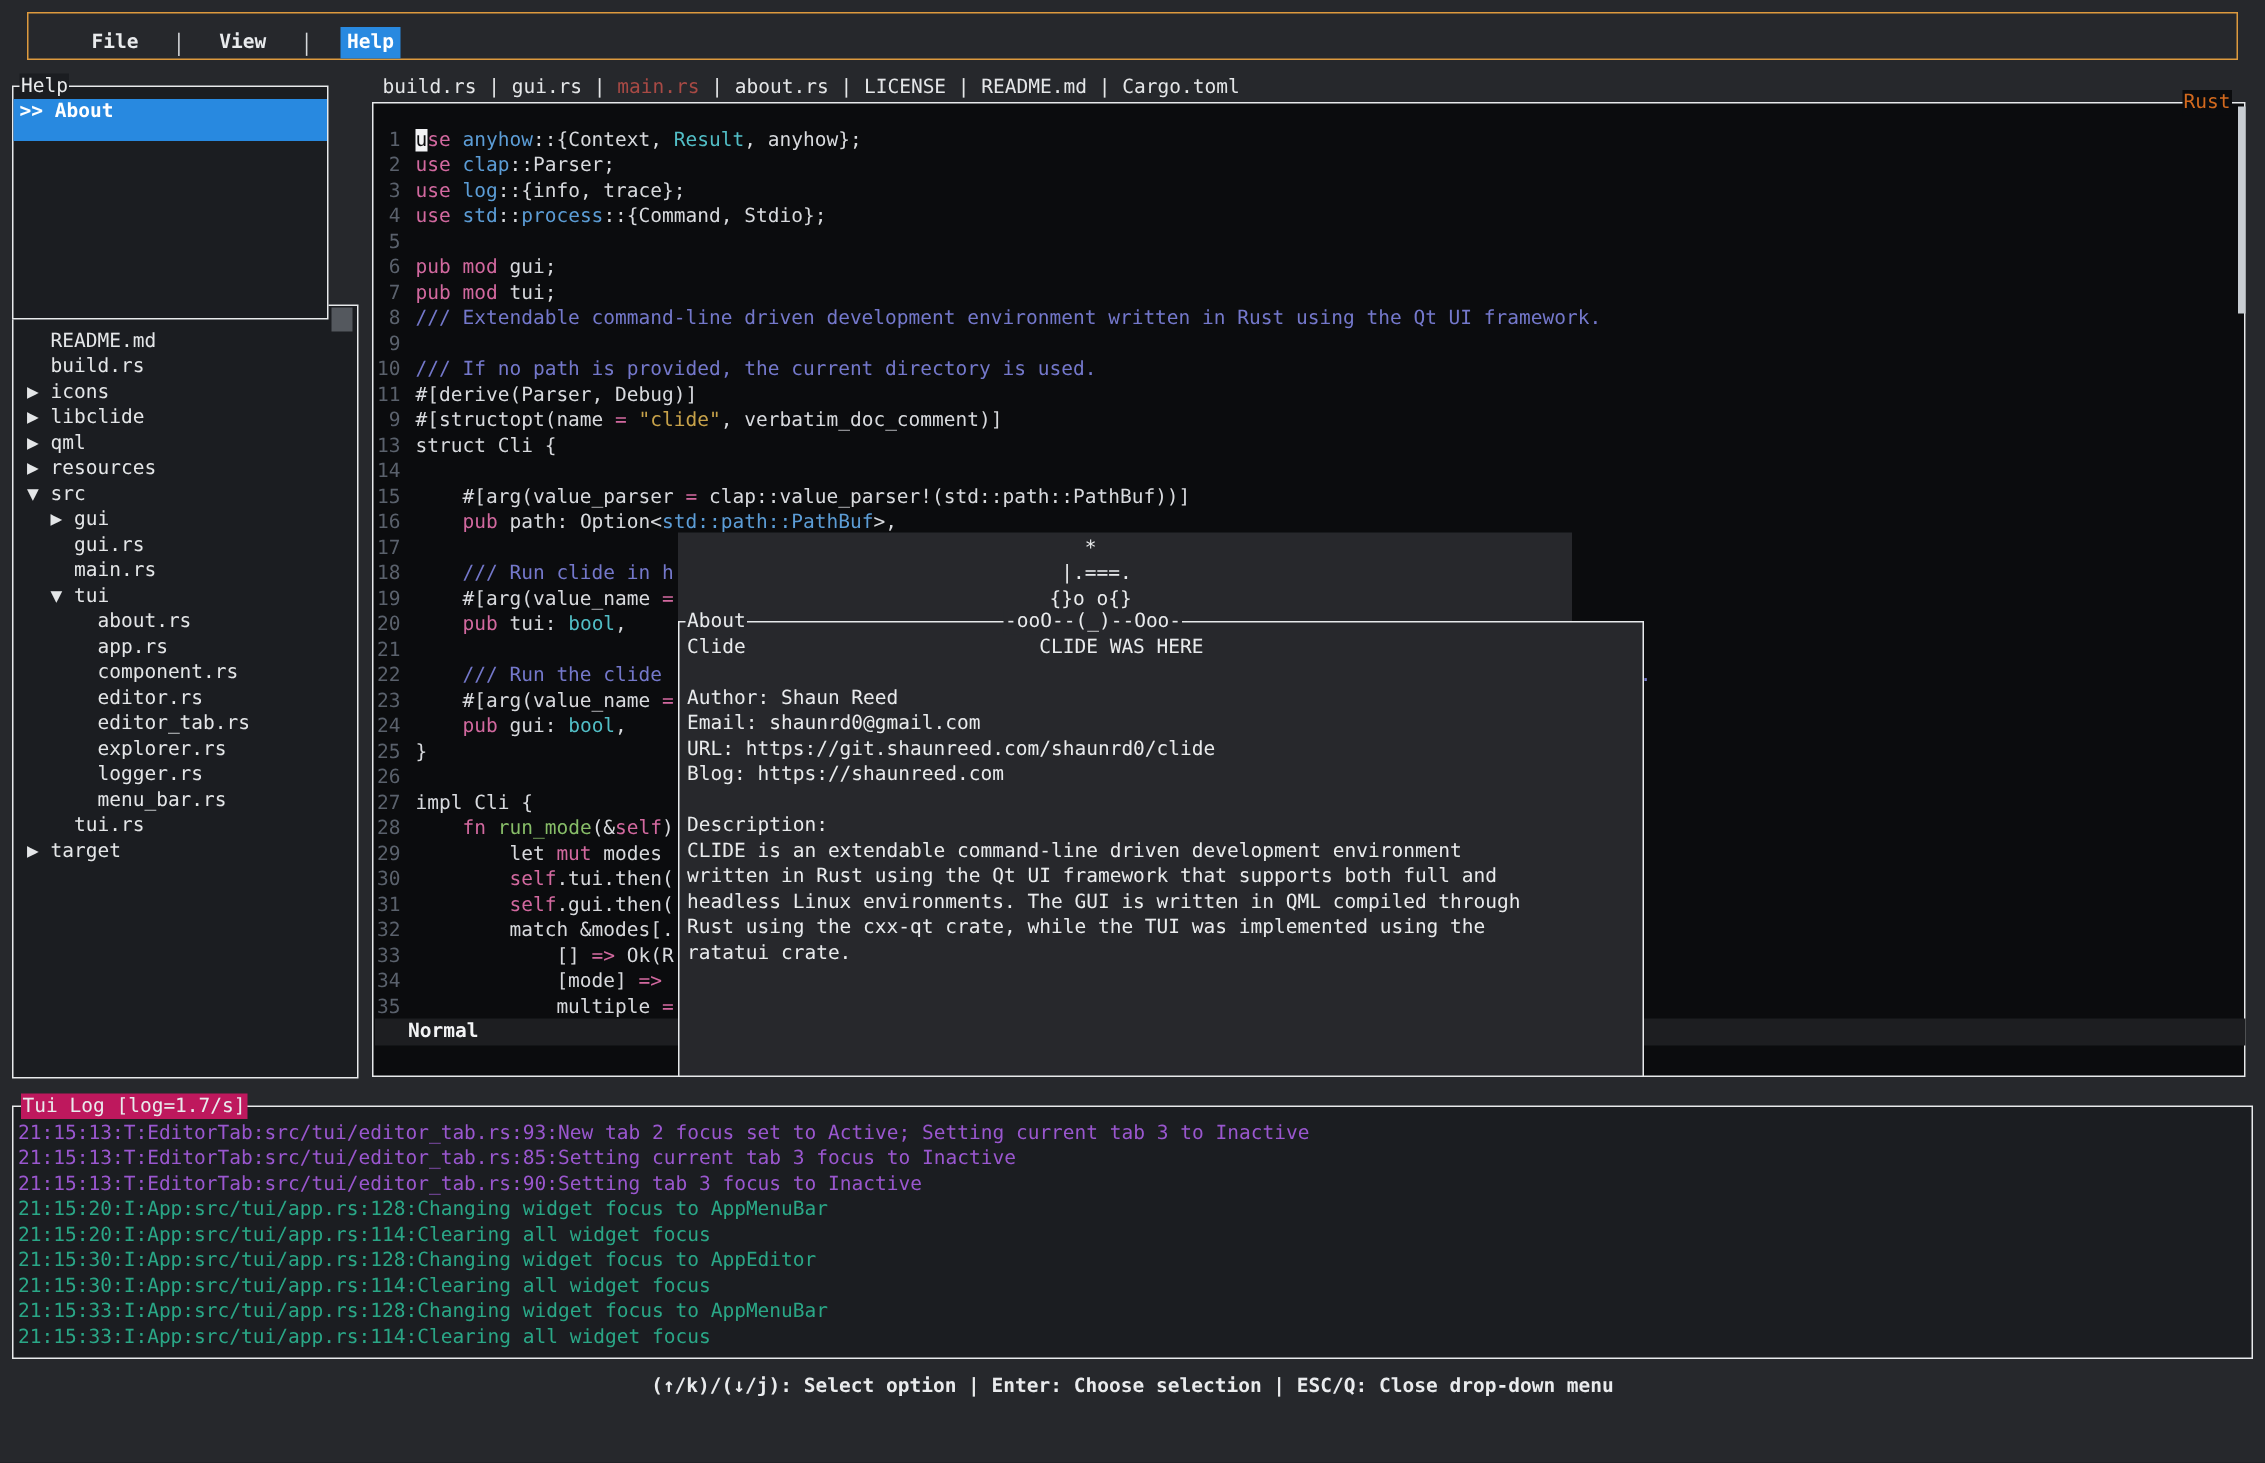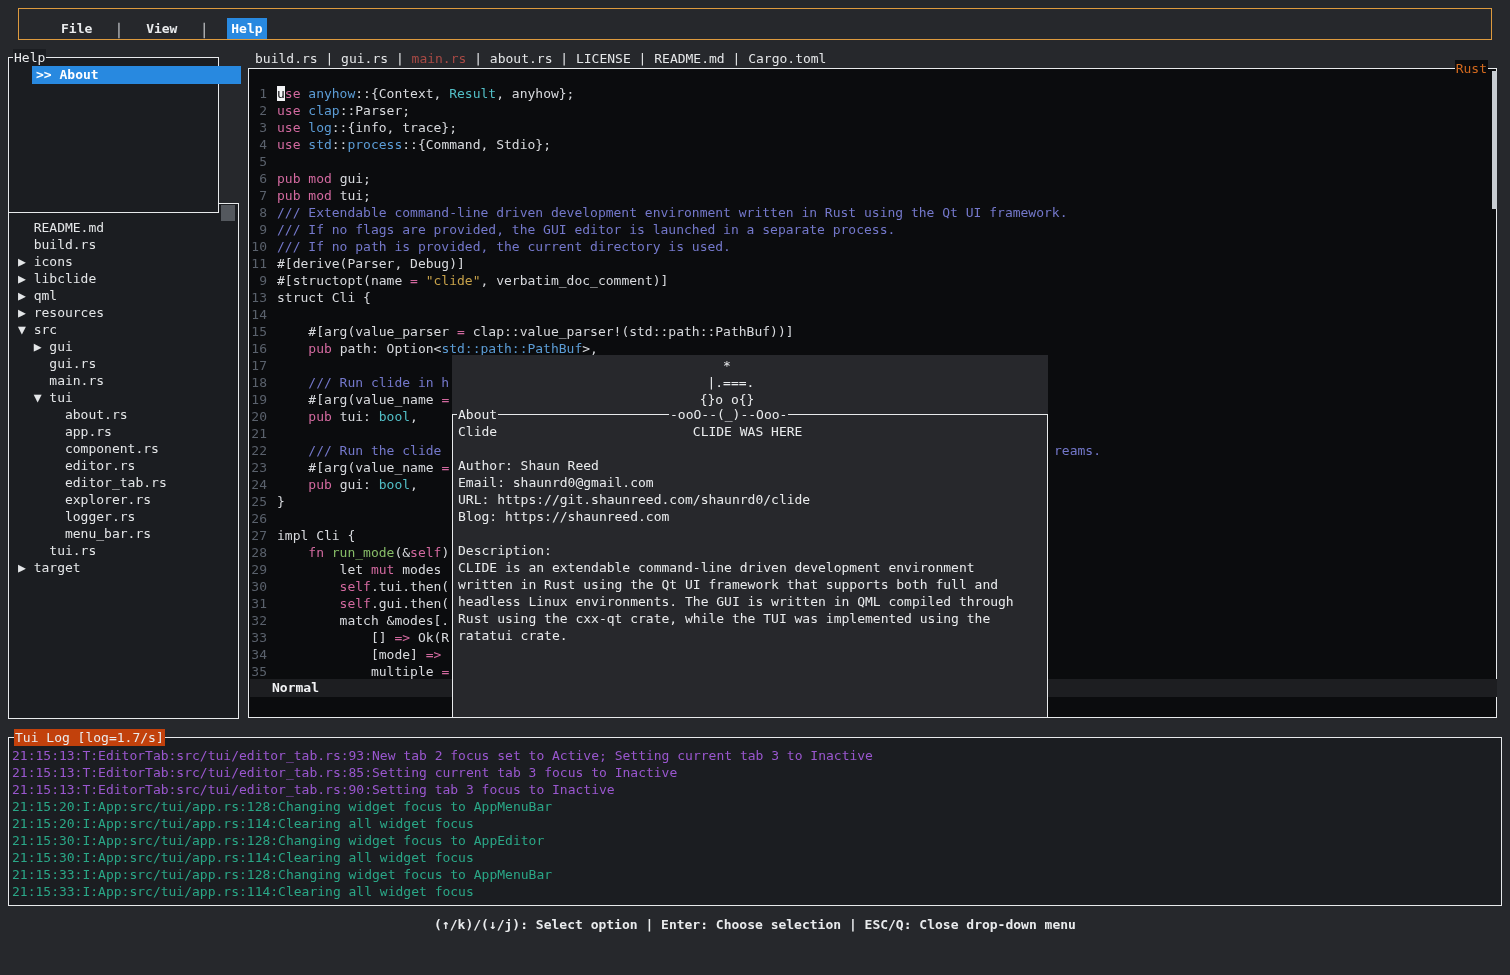--- a/index.html
+++ b/index.html
@@ -13,21 +13,21 @@
   .menu-item{padding:2px 4px;}
   .menu-item.selected{background:#2889e0;color:#fff;}
   .menu-sep{color:#d6d9dc;font-weight:normal;}
 
   
   .panel-title{position:absolute;top:-9px;padding:0 1px;white-space:pre;}
 
   
   .dropdown{position:absolute;left:8px;top:57px;width:209px;height:154px;border:1px solid #e8eaec;background:#1b1d21;z-index:5;}
   .dd-title{left:4px;background:#1b1d21;}
-  .dd-item{position:absolute;left:0;top:8px;width:100%;height:18px;line-height:18px;white-space:pre;margin-left:23px;}
+  .dd-item{position:absolute;left:0;top:8px;width:100%;height:28px;line-height:18px;white-space:pre;}
   .dd-item.selected{background:#2889e0;color:#fff;font-weight:bold;}
   .dd-item span{padding-left:4px;}
 
   
   .explorer{position:absolute;left:8px;top:203px;width:229px;height:514px;border:1px solid #e8eaec;background:#1b1d21;}
   .explorer-items{position:absolute;left:9px;top:15px;right:4px;}
   .tree-item{white-space:pre;height:17px;color:#e4e6e8;}
   .explorer-thumb{position:absolute;right:3px;top:1px;width:14px;height:16px;background:#54585e;}
 
   
@@ -49,28 +49,28 @@
   .tk-fn{color:#87bd68;}
   .tk-cur{background:#f2f3f5;color:#0b0c0e;}
   .modestrip{position:absolute;left:1px;top:610px;width:100%;height:18px;line-height:18px;background:#1d1e21;}
   .mode{margin-left:22px;font-weight:bold;color:#f2f3f5;}
   .frag{position:absolute;left:805px;top:373px;white-space:pre;}
   .editor-thumb{position:absolute;right:-1px;top:2px;width:5px;height:138px;background:#c8cdd2;}
 
   
   .popup-art{position:absolute;left:452px;top:355px;width:596px;height:59px;background:#27282c;z-index:8;}
   .art{position:absolute;left:5px;top:2px;white-space:pre;color:#e9ebed;}
-  .popup{position:absolute;left:452px;top:414px;width:594px;height:302px;border:1px solid #e8eaec;background:#27282c;z-index:9;}
+  .popup{position:absolute;left:452px;top:414px;width:594px;height:302px;border:1px solid #e8eaec;background:#27282c;z-index:9;padding-left:48px;}
   .popup-title{left:4px;background:#27282c;}
   .popup-art-border{left:216px;background:#27282c;}
   .popup-content{position:absolute;left:5px;top:8px;white-space:pre;color:#e9ebed;}
 
   
   .logpanel{position:absolute;left:8px;top:737px;width:1492px;height:167px;border:1px solid #e8eaec;background:#1b1d21;}
-  .log-title{left:5px;background:#c2410c;}
+  .log-title{left:5px;background:#be185d;}
   .log-items{position:absolute;left:3px;top:9px;right:3px;}
   .log-row{white-space:pre;height:17px;}
   .log-row.trace{color:#9a57cf;}
   .log-row.info{color:#2aa787;}
 
   
   .helpbar{position:absolute;left:0;top:916px;width:100%;text-align:center;font-weight:bold;color:#e9ebed;}
   .helpbar div{height:17px;white-space:pre;}
 </style>
 </head>
@@ -128,21 +128,21 @@
     <span class="panel-title rust-badge">Rust</span>
     <div class="code">
         <div class="cl"><span class="ln">1</span><span><span class="tk-cur">u</span><span class="tk-kw">se</span><span class="tk-def"> </span><span class="tk-mod">anyhow</span><span class="tk-def">::{Context, </span><span class="tk-typ">Result</span><span class="tk-def">, anyhow};</span></span></div>
         <div class="cl"><span class="ln">2</span><span><span class="tk-kw">use </span><span class="tk-mod">clap</span><span class="tk-def">::Parser;</span></span></div>
         <div class="cl"><span class="ln">3</span><span><span class="tk-kw">use </span><span class="tk-mod">log</span><span class="tk-def">::{info, trace};</span></span></div>
         <div class="cl"><span class="ln">4</span><span><span class="tk-kw">use </span><span class="tk-mod">std</span><span class="tk-def">::</span><span class="tk-mod">process</span><span class="tk-def">::{Command, Stdio};</span></span></div>
         <div class="cl"><span class="ln">5</span><span></span></div>
         <div class="cl"><span class="ln">6</span><span><span class="tk-kw">pub mod </span><span class="tk-def">gui;</span></span></div>
         <div class="cl"><span class="ln">7</span><span><span class="tk-kw">pub mod </span><span class="tk-def">tui;</span></span></div>
         <div class="cl"><span class="ln">8</span><span><span class="tk-com">/// Extendable command-line driven development environment written in Rust using the Qt UI framework.</span></span></div>
-        <div class="cl"><span class="ln">9</span><span><span class="tk-com">/// If no flags are provided, the GUI editor is launched in a separate process.</span></span></div>
+        <div class="cl"><span class="ln">9</span></div>
         <div class="cl"><span class="ln">10</span><span><span class="tk-com">/// If no path is provided, the current directory is used.</span></span></div>
         <div class="cl"><span class="ln">11</span><span><span class="tk-def">#[derive(Parser, Debug)]</span></span></div>
         <div class="cl"><span class="ln">9</span><span><span class="tk-def">#[structopt(name </span><span class="tk-kw">=</span><span class="tk-def"> </span><span class="tk-str">"clide"</span><span class="tk-def">, verbatim_doc_comment)]</span></span></div>
         <div class="cl"><span class="ln">13</span><span><span class="tk-def">struct Cli {</span></span></div>
         <div class="cl"><span class="ln">14</span></div>
         <div class="cl"><span class="ln">15</span><span><span class="tk-def">    #[arg(value_parser </span><span class="tk-kw">=</span><span class="tk-def"> clap::value_parser!(std::path::PathBuf))]</span></span></div>
         <div class="cl"><span class="ln">16</span><span><span class="tk-kw">    pub </span><span class="tk-def">path: Option&lt;</span><span class="tk-mod">std::path::PathBuf</span><span class="tk-def">&gt;,</span></span></div>
         <div class="cl"><span class="ln">17</span><span></span></div>
         <div class="cl"><span class="ln">18</span><span><span class="tk-com">    /// Run clide in h</span></span></div>
         <div class="cl"><span class="ln">19</span><span><span class="tk-def">    #[arg(value_name </span><span class="tk-kw">=</span></span></div>

